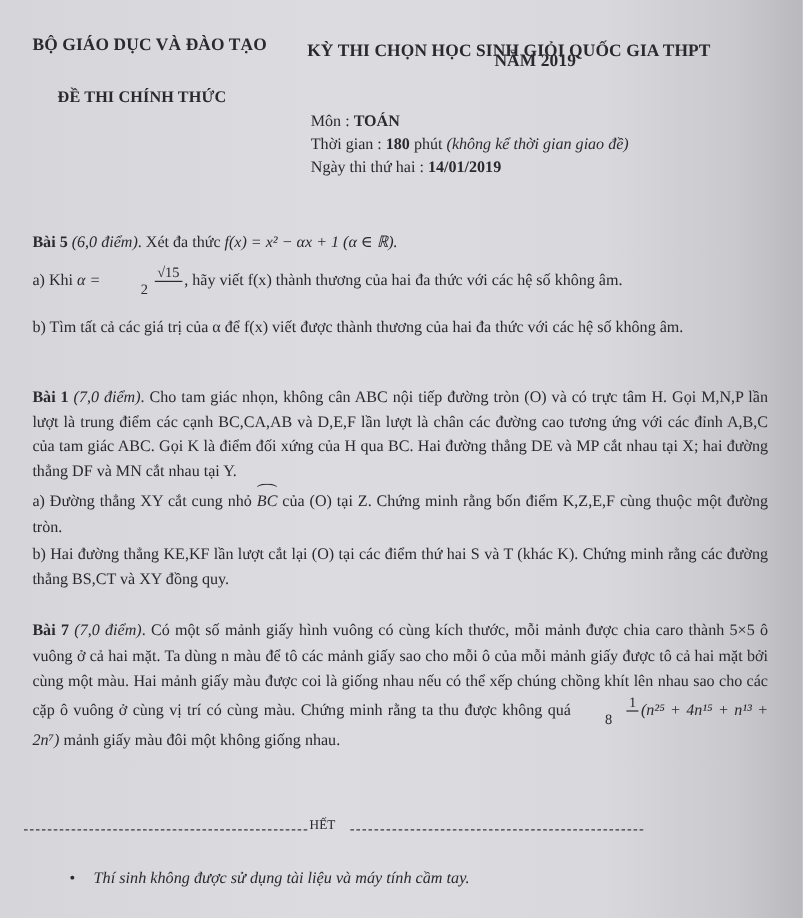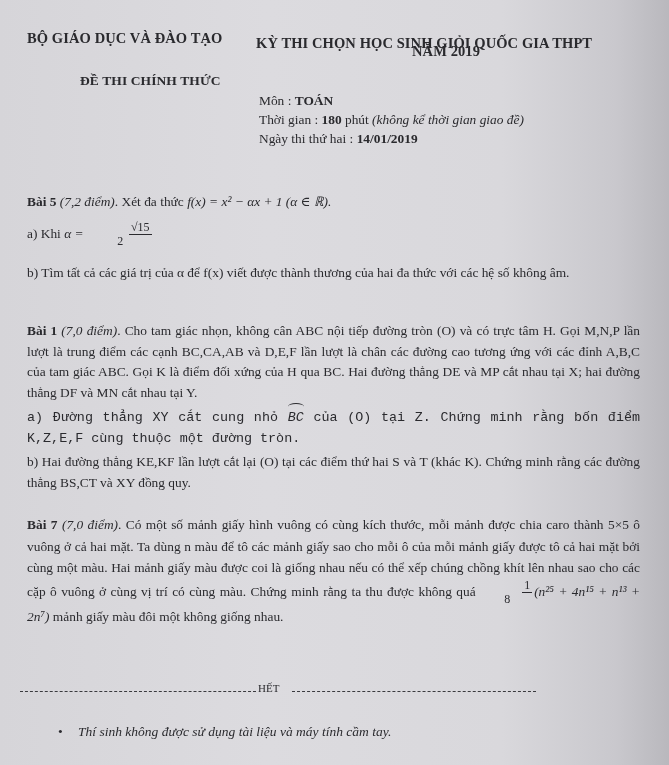--- a/index.html
+++ b/index.html
@@ -27,50 +27,50 @@
     .bullets { position:absolute; left:58px; top:722px; font-size:13.5px; font-style:italic; line-height:19px; }
     .bullets li { list-style:none; position:relative; padding-left:20px; }
     .bullets li::before { content:"•"; position:absolute; left:0; font-style:normal; }
   </style>
 </head>
 <body>
 
 <div class="abs hdr" style="left:27px; top:30px;">BỘ GIÁO DỤC VÀ ĐÀO TẠO</div>
 <div class="abs hdr" style="left:256px; top:35px;">KỲ THI CHỌN HỌC SINH GIỎI QUỐC GIA THPT</div>
 <div class="abs hdr" style="left:412px; top:43px;">NĂM 2019</div>
-<div class="abs hdr" style="left:48px; top:73px; font-size:13.5px;margin-left:32px;">ĐỀ THI CHÍNH THỨC</div>
+<div class="abs hdr" style="left:48px; top:73px; font-size:13.5px;">ĐỀ THI CHÍNH THỨC</div>
 
 <div class="abs t" style="left:259px; top:91px;">
   <span>Môn : </span><span class="b">TOÁN</span>
 </div>
 <div class="abs t" style="left:259px; top:110px;">
   <span>Thời gian : </span><span class="b">180</span><span> phút </span><span class="i">(không kể thời gian giao đề)</span>
 </div>
 <div class="abs t" style="left:259px; top:129px;">
   <span>Ngày thi thứ hai : </span><span class="b">14/01/2019</span>
 </div>
 
 <div class="para" style="top:192px;">
   <span class="b">Bài 5</span>
-  <span class="i">(7,2 điểm)</span><span>. Xét đa thức </span>
+  <span class="i">(6,0 điểm)</span><span>. Xét đa thức </span>
   <span class="m">f(x) = x² − αx + 1 (α ∈ ℝ).</span>
 </div>
 <div class="para" style="top:221px;">
   <span>a) Khi </span><span class="m">α =</span>
-  <span class="frac"><span class="num">√15</span><span class="den">2</span></span>
+  <span class="frac"><span class="num">√15</span><span class="den">2</span></span><span>, hãy viết f(x) thành thương của hai đa thức với các hệ số không âm.</span>
 </div>
 <div class="para" style="top:263px;">
   <span>b)</span><span> Tìm tất cả các giá trị của α để f(x) viết được thành thương của hai đa thức với các hệ số không âm.</span>
 </div>
 
 <div class="para" style="top:321px;">
   <span class="b">Bài 1</span>
   <span class="i">(7,0 điểm)</span><span>. Cho tam giác nhọn, không cân ABC nội tiếp đường tròn (O) và có trực tâm H. Gọi M,N,P lần lượt là trung điểm các cạnh BC,CA,AB và D,E,F lần lượt là chân các đường cao tương ứng với các đỉnh A,B,C của tam giác ABC. Gọi K là điểm đối xứng của H qua BC. Hai đường thẳng DE và MP cắt nhau tại X; hai đường thẳng DF và MN cắt nhau tại Y.</span>
 </div>
-<div class="para" style="top:408px;font-family:Liberation Mono, monospace;">
+<div class="para" style="top:408px;">
   <span>a)</span><span> Đường thẳng XY cắt cung nhỏ </span>
   <span class="m arc">BC</span><span> của (O) tại Z. Chứng minh rằng bốn điểm K,Z,E,F cùng thuộc một đường tròn.</span>
 </div>
 <div class="para" style="top:452px;">
   <span>b)</span><span> Hai đường thẳng KE,KF lần lượt cắt lại (O) tại các điểm thứ hai S và T (khác K). Chứng minh rằng các đường thẳng BS,CT và XY đồng quy.</span>
 </div>
 
 <div class="para" style="top:514px; line-height:21.5px;">
   <span class="b">Bài 7</span>
   <span class="i">(7,0 điểm)</span><span>. Có một số mảnh giấy hình vuông có cùng kích thước, mỗi mảnh được chia caro thành 5×5 ô vuông ở cả hai mặt. Ta dùng n màu để tô các mảnh giấy sao cho mỗi ô của mỗi mảnh giấy được tô cả hai mặt bởi cùng một màu. Hai mảnh giấy màu được coi là giống nhau nếu có thể xếp chúng chồng khít lên nhau sao cho các cặp ô vuông ở cùng vị trí có cùng màu. Chứng minh rằng ta thu được không quá </span>

